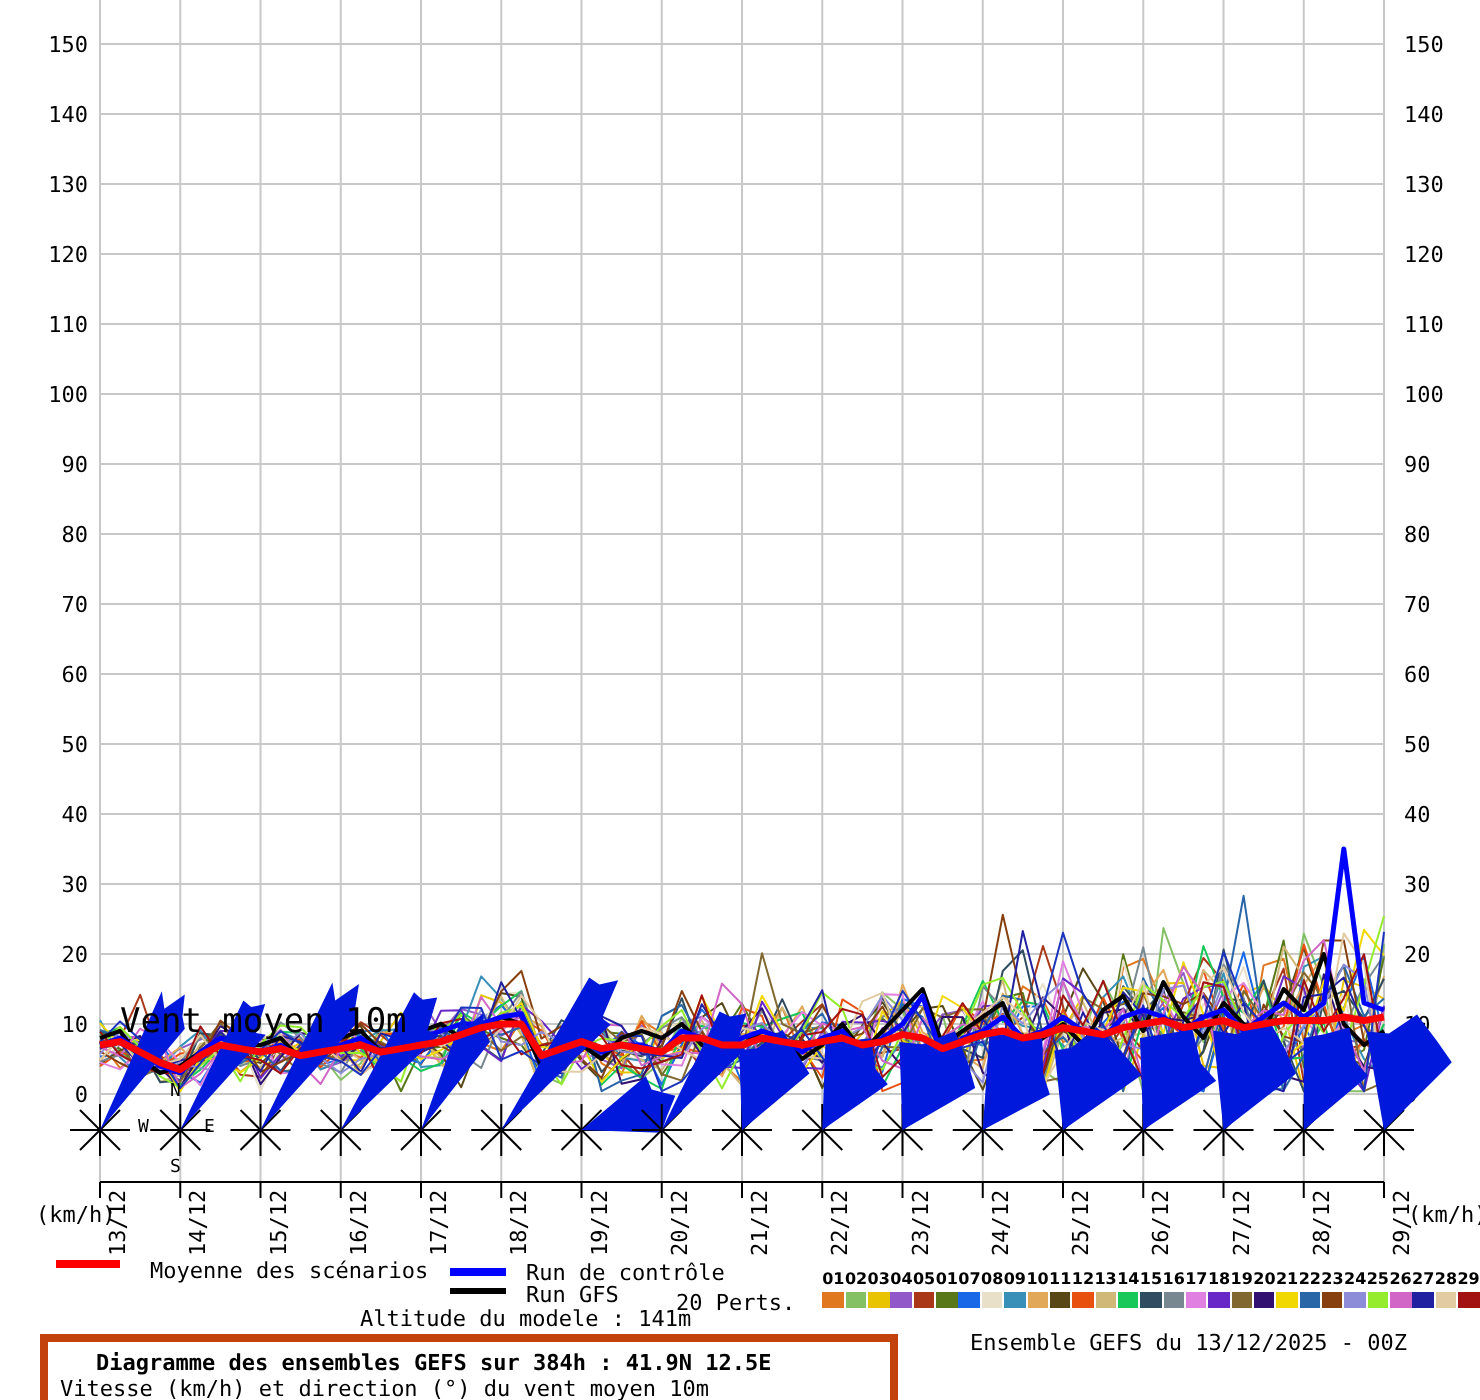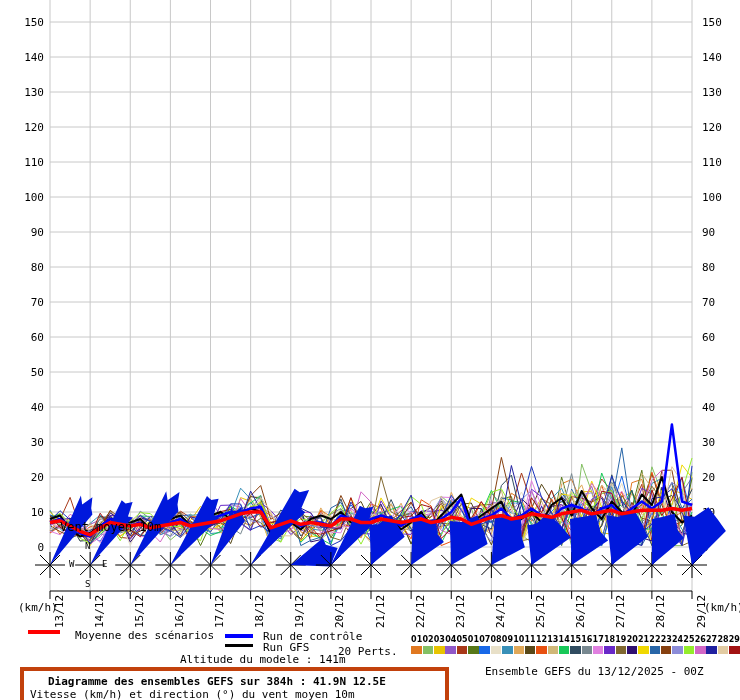--- a/index.html
+++ b/index.html
@@ -1,21 +1,21 @@
 <!DOCTYPE html>
 <html><head>
 <meta charset="utf-8">
 <style>
   html,body{margin:0;padding:0;background:#fff;}
   .stage{position:relative;width:740px;height:700px;background:#fff;overflow:hidden;
          font-family:"DejaVu Sans Mono",monospace;color:#000;}
   .abs{position:absolute;white-space:nowrap;}
   #plot{position:absolute;left:0;top:0;}
   .kmh{font-size:11px;}
-  .vent-label{left:60px;top:520px;font-size:12px;}
+  .vent-label{left:60px;top:501px;font-size:17px;}
   .compass{font-size:9px;}
   .leg-swatch{position:absolute;}
   .sw-mean{left:28px;top:630px;width:32px;height:4px;}
   .sw-ctrl{left:225px;top:634px;width:28px;height:4px;}
   .sw-gfs{left:225px;top:644px;width:28px;height:3px;}
   .leg-label{font-size:11px;}
   .lab-mean{left:75px;top:629px;}
   .lab-ctrl{left:263px;top:630px;}
   .lab-gfs{left:263px;top:641px;}
   .lab-perts{left:338px;top:645px;}

